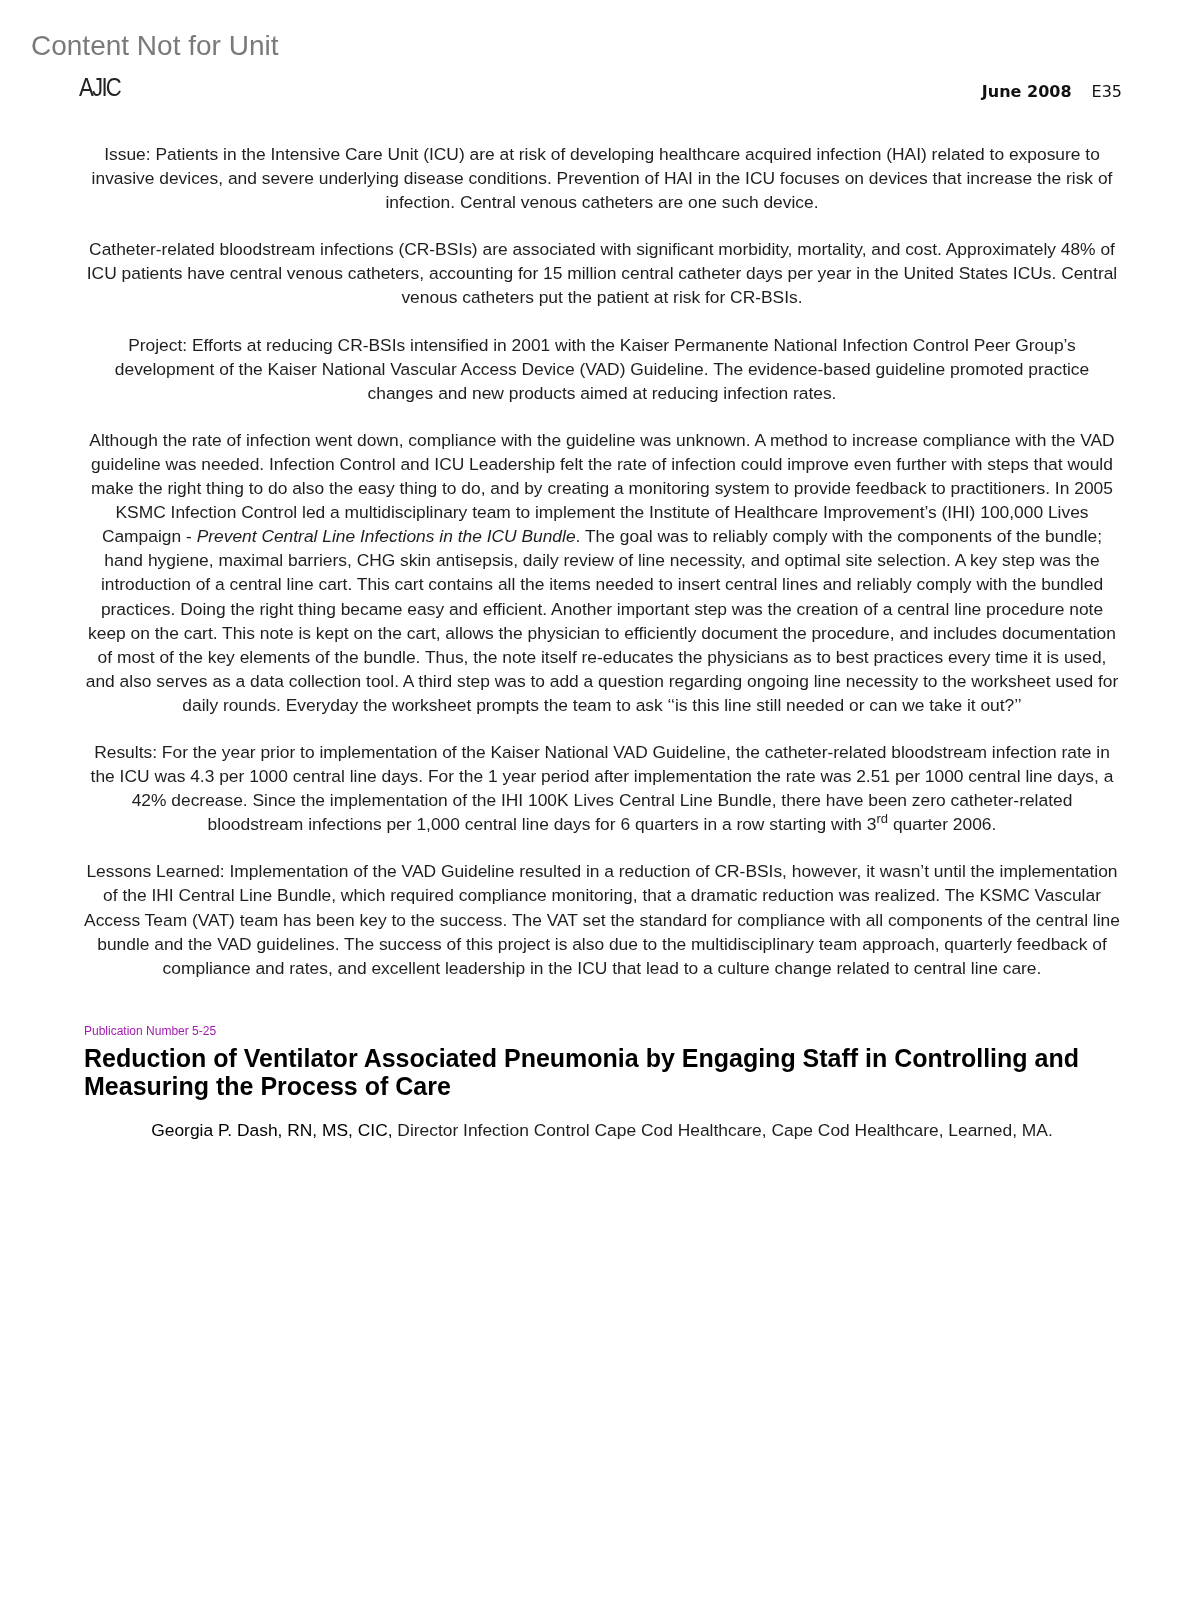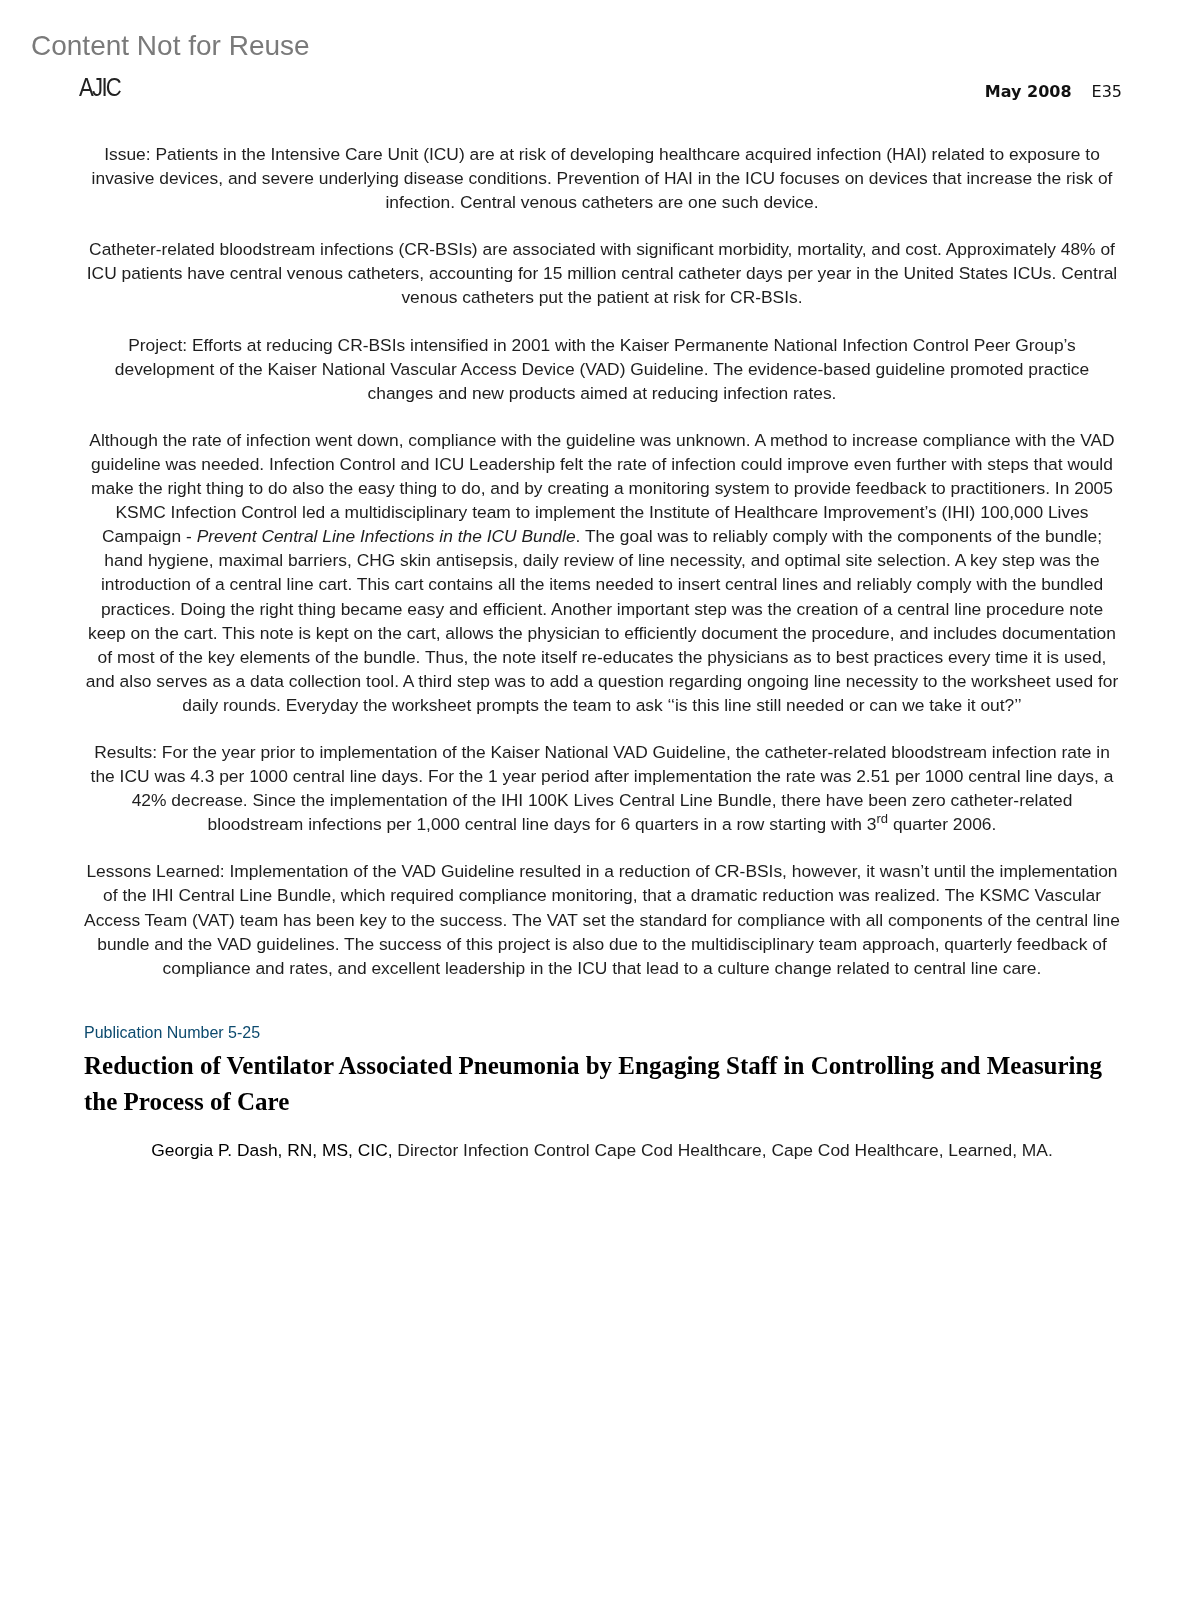--- a/index.html
+++ b/index.html
@@ -8,33 +8,33 @@
   .watermark { position: absolute; left: 31px; top: 30px; font-size: 28px; color: #7a7a7a;
                font-family: "Liberation Sans", sans-serif; letter-spacing: 0px; }
   .logo { position: absolute; left: 79px; top: 72px; font-size: 26px; color: #222;
           font-family: "Liberation Sans Narrow", "Liberation Sans", sans-serif; letter-spacing: -2px;
           transform: scaleX(0.85); transform-origin: left top; }
   .header-right { position: absolute; right: 78px; top: 82px; font-size: 16px; font-weight: bold;
                   font-family: "DejaVu Sans", sans-serif; color: #111; }
   .header-right .page { margin-left: 20px; font-weight: normal; }
   .content { position: absolute; left: 84px; top: 142px; width: 1036px; }
   p.body { margin: 0 0 23px 0; font-size: 17.4px; line-height: 24.1px; text-align: center; color: #1e1e1e; }
-  .pubnum { font-size: 16px; color: #0c4a6e; margin-top: 44px; margin-bottom: 6px; }
-  .article-title { font-size: 25px; font-weight: bold; line-height: 36px; color: #000; margin: 0 0 18px 0;
-                   font-family: Liberation Serif, serif; }
+  .pubnum { font-size: 12px; color: #a21caf; margin-top: 44px; margin-bottom: 6px; }
+  .article-title { font-size: 25px; font-weight: bold; line-height: 28px; color: #000; margin: 0 0 18px 0;
+                   font-family: Liberation Sans, sans-serif; }
   .author { font-weight: normal; color: #000; }
   sup { font-size: 13px; line-height: 0; }
 </style>
 </head>
 <body>
 
-<div class="watermark">Content Not for Reuse</div>
+<div class="watermark">Content Not for Unit</div>
 <div class="logo">AJIC</div>
 <div class="header-right">
-  <span>May 2008</span><span class="page">E35</span>
+  <span>June 2008</span><span class="page">E35</span>
 </div>
 
 <div class="content">
   <section>
     <p class="body">Issue: Patients in the Intensive Care Unit (ICU) are at risk of developing healthcare acquired infection (HAI) related to exposure to invasive devices, and severe underlying disease conditions. Prevention of HAI in the ICU focuses on devices that increase the risk of infection. Central venous catheters are one such device.</p>
     <p class="body">Catheter-related bloodstream infections (CR-BSIs) are associated with significant morbidity, mortality, and cost. Approximately 48% of ICU patients have central venous catheters, accounting for 15 million central catheter days per year in the United States ICUs. Central venous catheters put the patient at risk for CR-BSIs.</p>
     <p class="body">Project: Efforts at reducing CR-BSIs intensified in 2001 with the Kaiser Permanente National Infection Control Peer Group’s development of the Kaiser National Vascular Access Device (VAD) Guideline. The evidence-based guideline promoted practice changes and new products aimed at reducing infection rates.</p>
     <p class="body"><span>Although the rate of infection went down, compliance with the guideline was unknown. A method to increase compliance with the VAD guideline was needed. Infection Control and ICU Leadership felt the rate of infection could improve even further with steps that would make the right thing to do also the easy thing to do, and by creating a monitoring system to provide feedback to practitioners. In 2005 KSMC Infection Control led a multidisciplinary team to implement the Institute of Healthcare Improvement’s (IHI) 100,000 Lives Campaign - </span><em>Prevent Central Line Infections in the ICU Bundle</em><span>. The goal was to reliably comply with the components of the bundle; hand hygiene, maximal barriers, CHG skin antisepsis, daily review of line necessity, and optimal site selection. A key step was the introduction of a central line cart. This cart contains all the items needed to insert central lines and reliably comply with the bundled practices. Doing the right thing became easy and efficient. Another important step was the creation of a central line procedure note keep on the cart. This note is kept on the cart, allows the physician to efficiently document the procedure, and includes documentation of most of the key elements of the bundle. Thus, the note itself re-educates the physicians as to best practices every time it is used, and also serves as a data collection tool. A third step was to add a question regarding ongoing line necessity to the worksheet used for daily rounds. Everyday the worksheet prompts the team to ask ‘‘is this line still needed or can we take it out?’’</span></p>
     <p class="body"><span>Results: For the year prior to implementation of the Kaiser National VAD Guideline, the catheter-related bloodstream infection rate in the ICU was 4.3 per 1000 central line days. For the 1 year period after implementation the rate was 2.51 per 1000 central line days, a 42% decrease. Since the implementation of the IHI 100K Lives Central Line Bundle, there have been zero catheter-related bloodstream infections per 1,000 central line days for 6 quarters in a row starting with 3</span><sup>rd</sup><span> quarter 2006.</span></p>
     <p class="body">Lessons Learned: Implementation of the VAD Guideline resulted in a reduction of CR-BSIs, however, it wasn’t until the implementation of the IHI Central Line Bundle, which required compliance monitoring, that a dramatic reduction was realized. The KSMC Vascular Access Team (VAT) team has been key to the success. The VAT set the standard for compliance with all components of the central line bundle and the VAD guidelines. The success of this project is also due to the multidisciplinary team approach, quarterly feedback of compliance and rates, and excellent leadership in the ICU that lead to a culture change related to central line care.</p>

